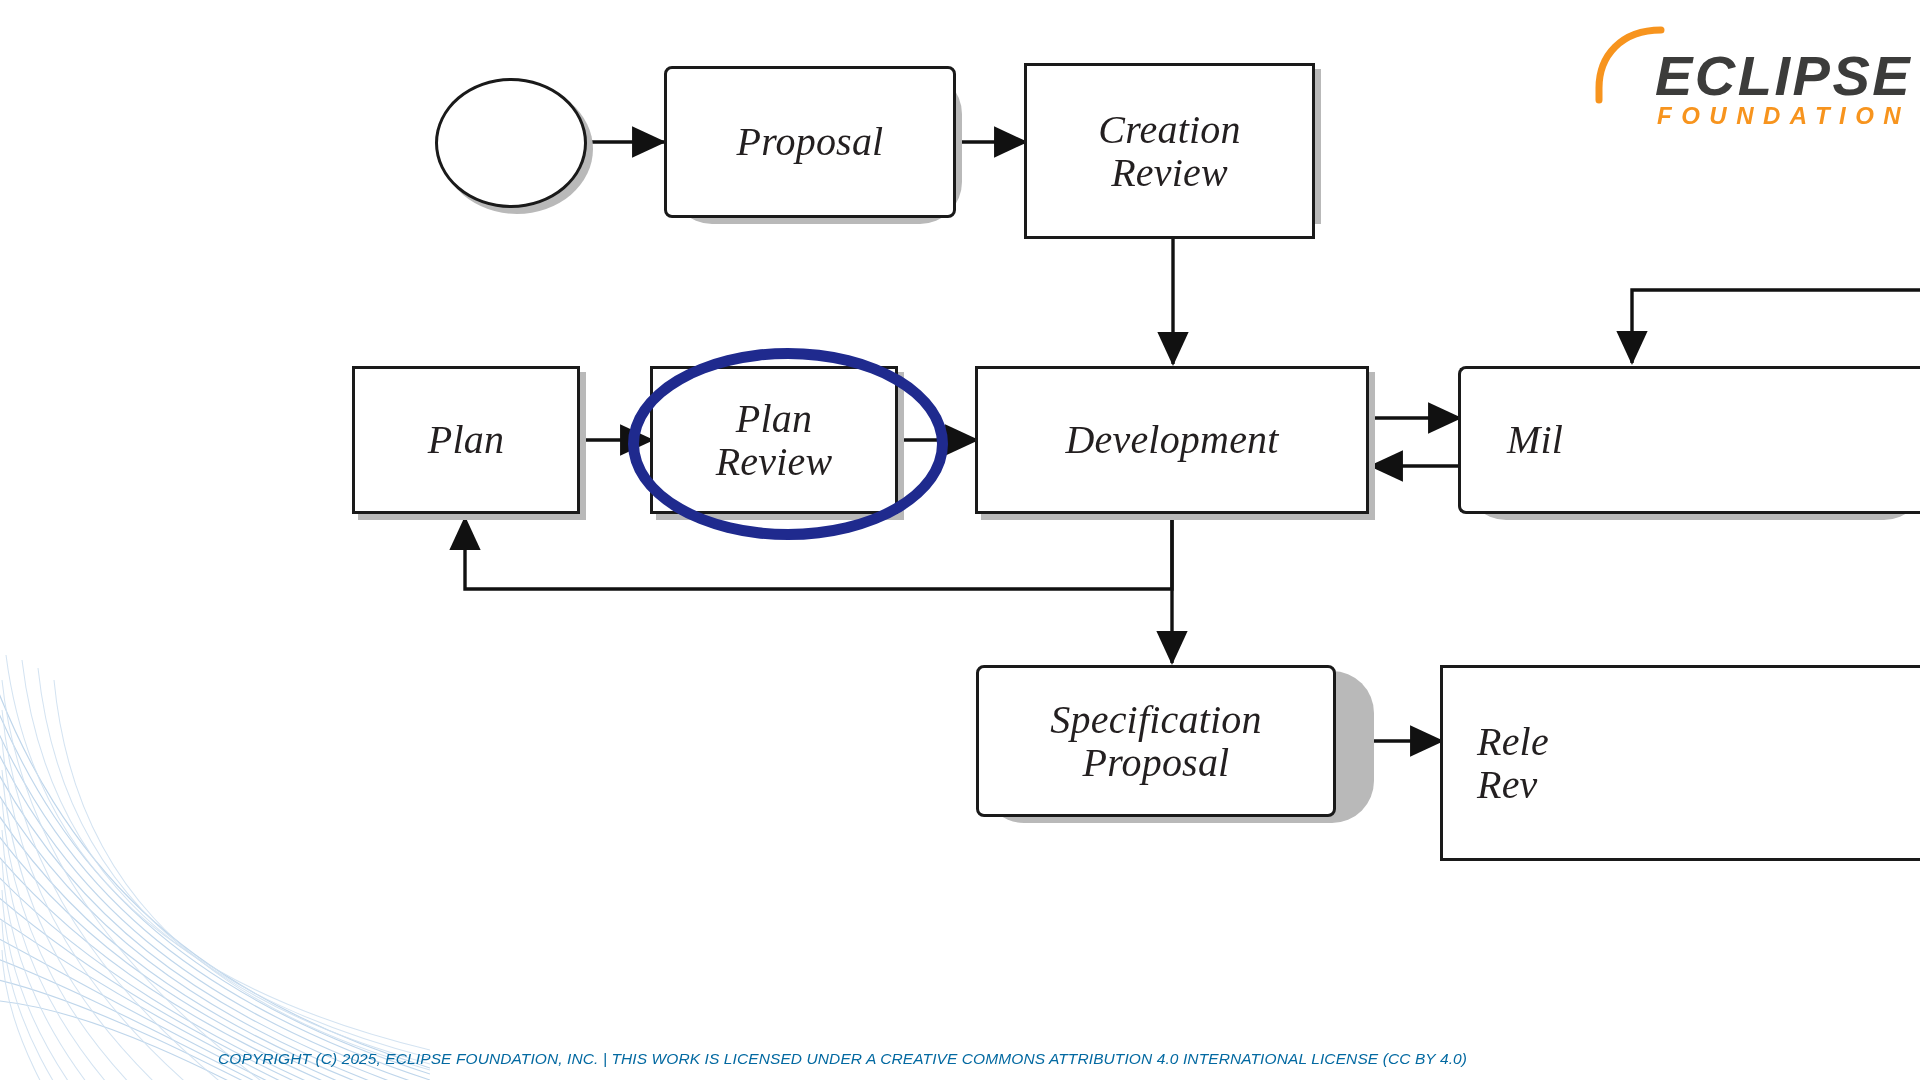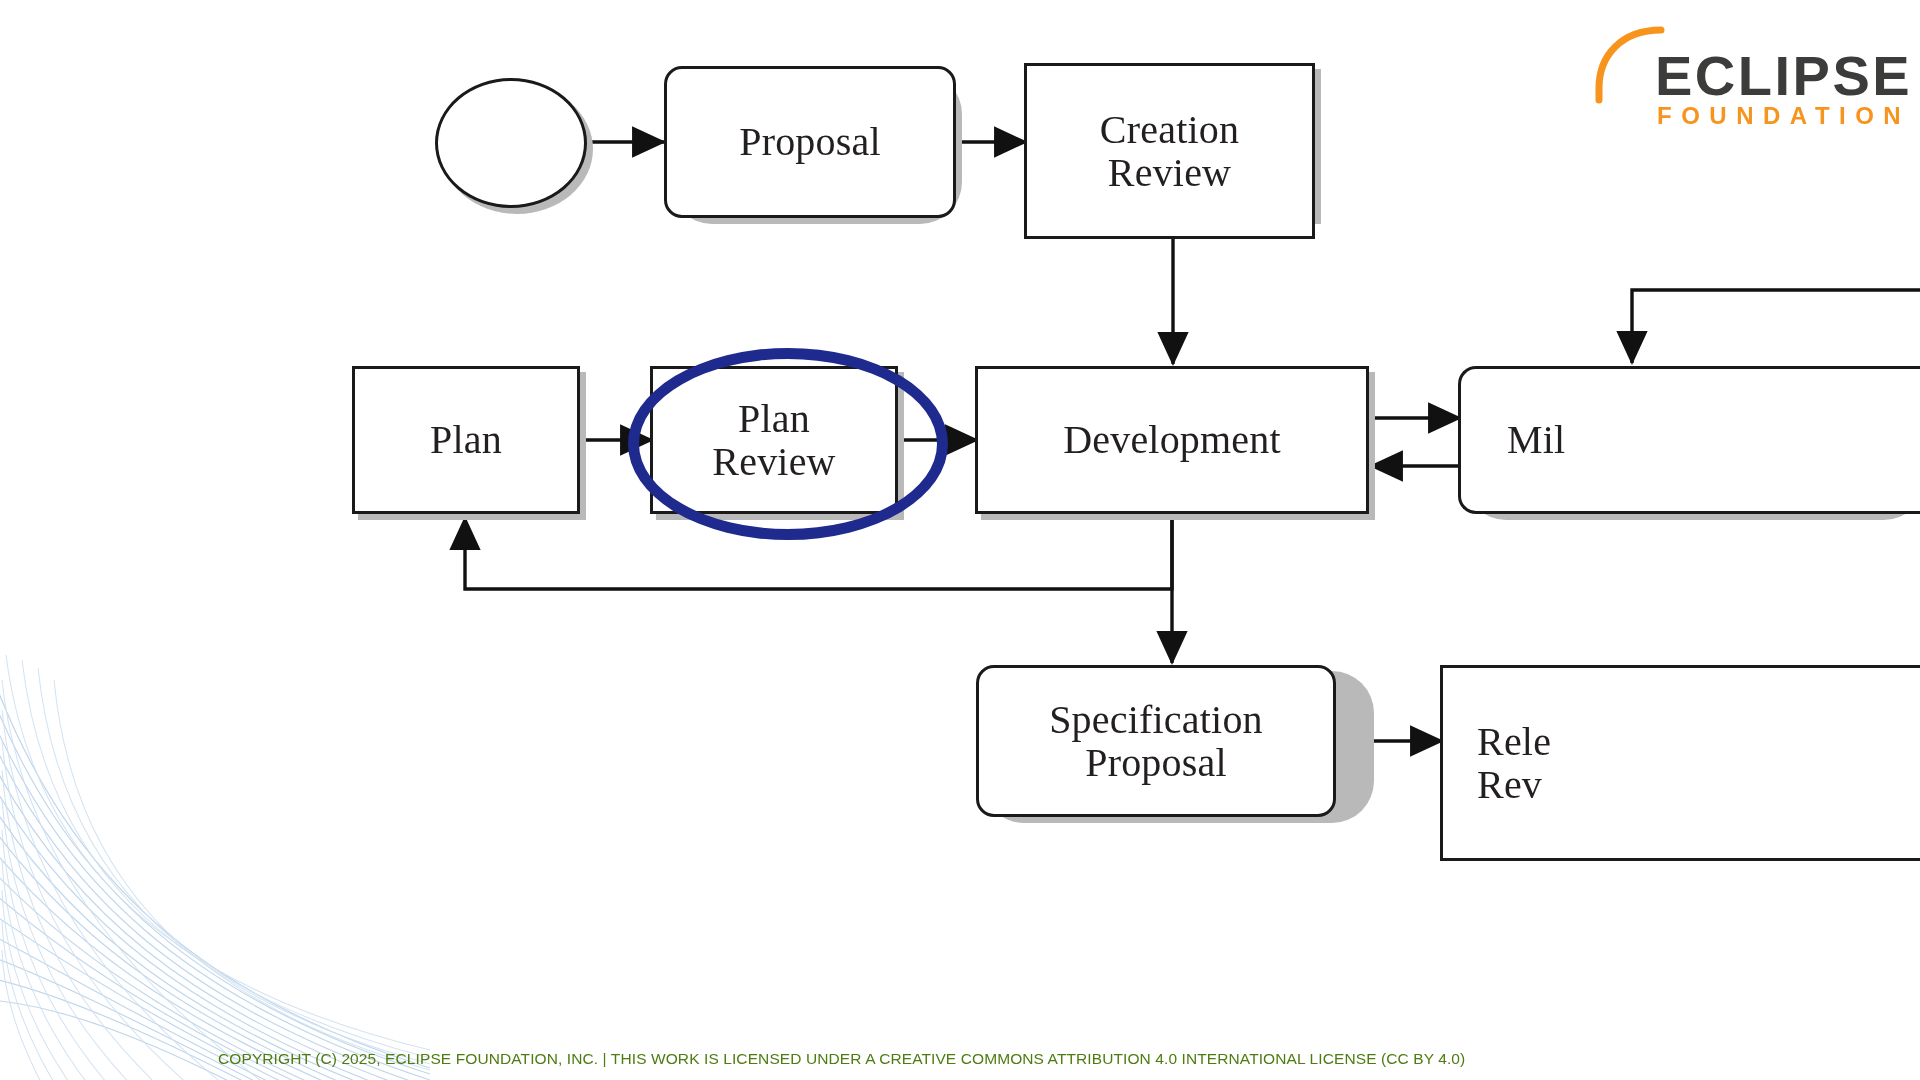--- a/index.html
+++ b/index.html
@@ -12,20 +12,21 @@
     height: 1080px;
     overflow: hidden;
     position: relative;
     font-family: "Liberation Sans", sans-serif;
   }
 
   #slide {
     position: absolute;
     inset: 0;
     background: #ffffff;
+    font-style: italic;
   }
 
   
   #fan {
     position: absolute;
     left: 0;
     bottom: 0;
     width: 430px;
     height: 430px;
     pointer-events: none;
@@ -68,21 +69,21 @@
   }
 
   
   #footer {
     position: absolute;
     left: 218px;
     top: 1050px;
     font-family: "Liberation Sans", sans-serif;
     font-size: 15.5px;
     letter-spacing: 0.1px;
-    color: #4d7c0f;
+    color: #0369a1;
     white-space: nowrap;
   }
 
   
   #diagram {
     position: absolute;
     inset: 0;
   }
   .node {
     position: absolute;
@@ -92,21 +93,21 @@
     display: flex;
     align-items: center;
     justify-content: center;
     text-align: center;
     font-family: "Liberation Serif", serif;
     font-size: 40px;
     color: #231f20;
     line-height: 1.08;
     letter-spacing: 0.2px;
   }
-  .node.rounded { border-radius: 18px; }
+  .node.rounded { border-radius: 8px; }
   .node.circle  { border-radius: 50%; }
   .node-label { display: block; }
 
   .shadow {
     position: absolute;
     background: #b9b9b9;
     z-index: 0;
   }
 
   .highlight-ellipse {

